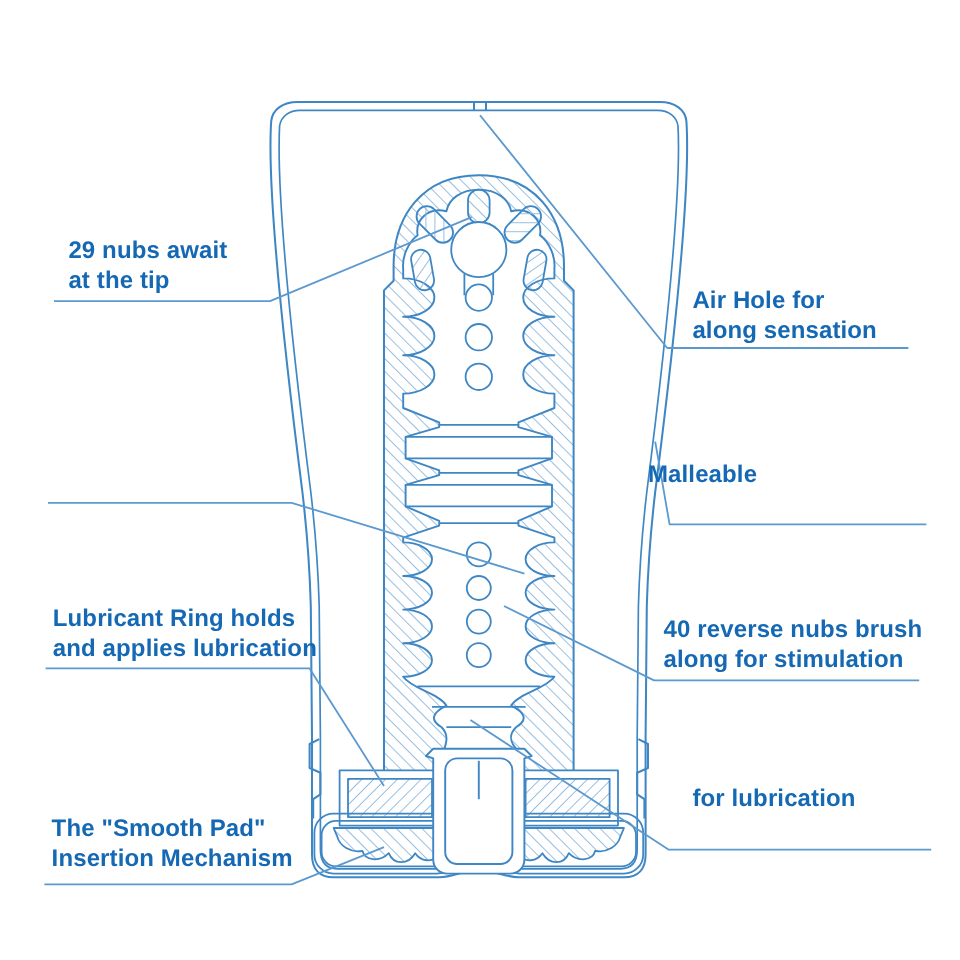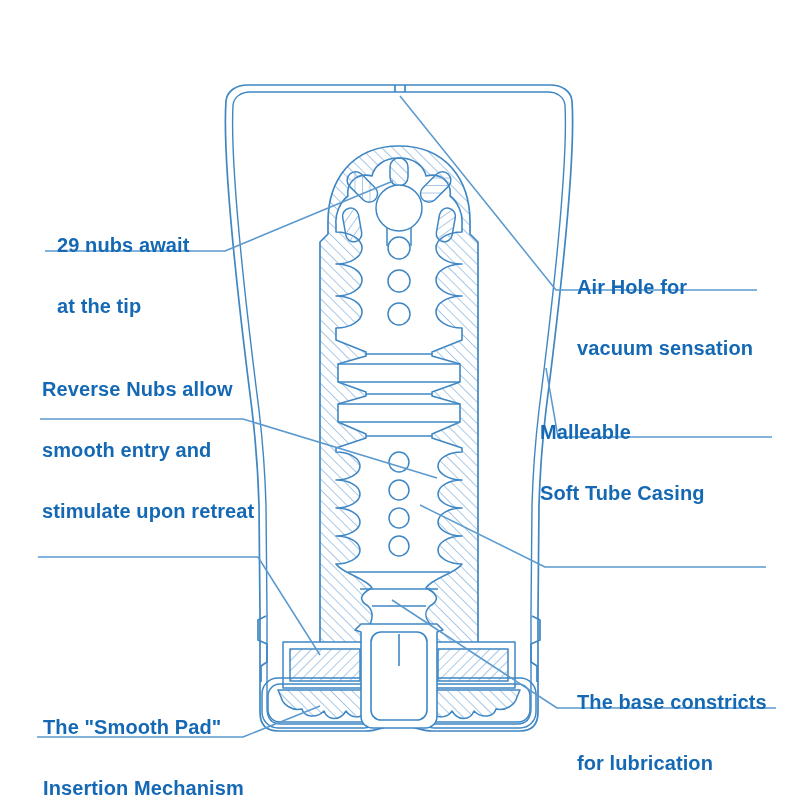--- a/index.html
+++ b/index.html
@@ -12,21 +12,21 @@
   svg.diagram{position:absolute;left:0;top:0;width:800px;height:800px;}
   .callout{
     position:absolute;
     color:#1569b4;
     font-size:20px;
     line-height:25px;
     font-weight:bold;
     letter-spacing:0.1px;
     white-space:nowrap;
   }
-  .callout div{white-space:nowrap;margin-top:36px;}
+  .callout div{white-space:nowrap;}
 </style>
 </head>
 <body>
 
 <div class="stage">
 
 <svg class="diagram" viewBox="0 0 800 800" aria-hidden="true">
   <defs>
     <pattern id="h1" patternUnits="userSpaceOnUse" width="7.5" height="7.5" patternTransform="rotate(-45)">
       <line x1="0" y1="0" x2="0" y2="7.5" stroke="#8cb8de" stroke-width="1.5"></line>
@@ -212,39 +212,40 @@
   </g>
 </svg>
 
 <div class="callout" style="left:57px;top:197px">
   <div>29 nubs await</div>
   <div>at the tip</div>
 </div>
 
 <div class="callout" style="left:577px;top:239px">
   <div>Air Hole for</div>
-  <div>vacuum sensation</div>
-</div>
-
-<div class="callout" style="left:42px;top:341px">
-  <div>Reverse Nubs allow</div>
-  <div>smooth entry and</div>
-  <div>stimulate upon retreat</div>
-</div>
+  <div>along sensation</div>
+</div>
+
 
 <div class="callout" style="left:540px;top:384px">
   <div>Malleable</div>
-  <div>Soft Tube Casing</div>
-</div>
-
-
+</div>
+
+<div class="callout" style="left:44px;top:504px">
+  <div>Lubricant Ring holds</div>
+  <div>and applies lubrication</div>
+</div>
+
+<div class="callout" style="left:553px;top:513px">
+  <div>40 reverse nubs brush</div>
+  <div>along for stimulation</div>
+</div>
 
 <div class="callout" style="left:43px;top:679px">
   <div>The "Smooth Pad"</div>
   <div>Insertion Mechanism</div>
 </div>
 
 <div class="callout" style="left:577px;top:654px">
-  <div>The base constricts</div>
   <div>for lubrication</div>
 </div>
 
 </div>
 
 </body></html>

